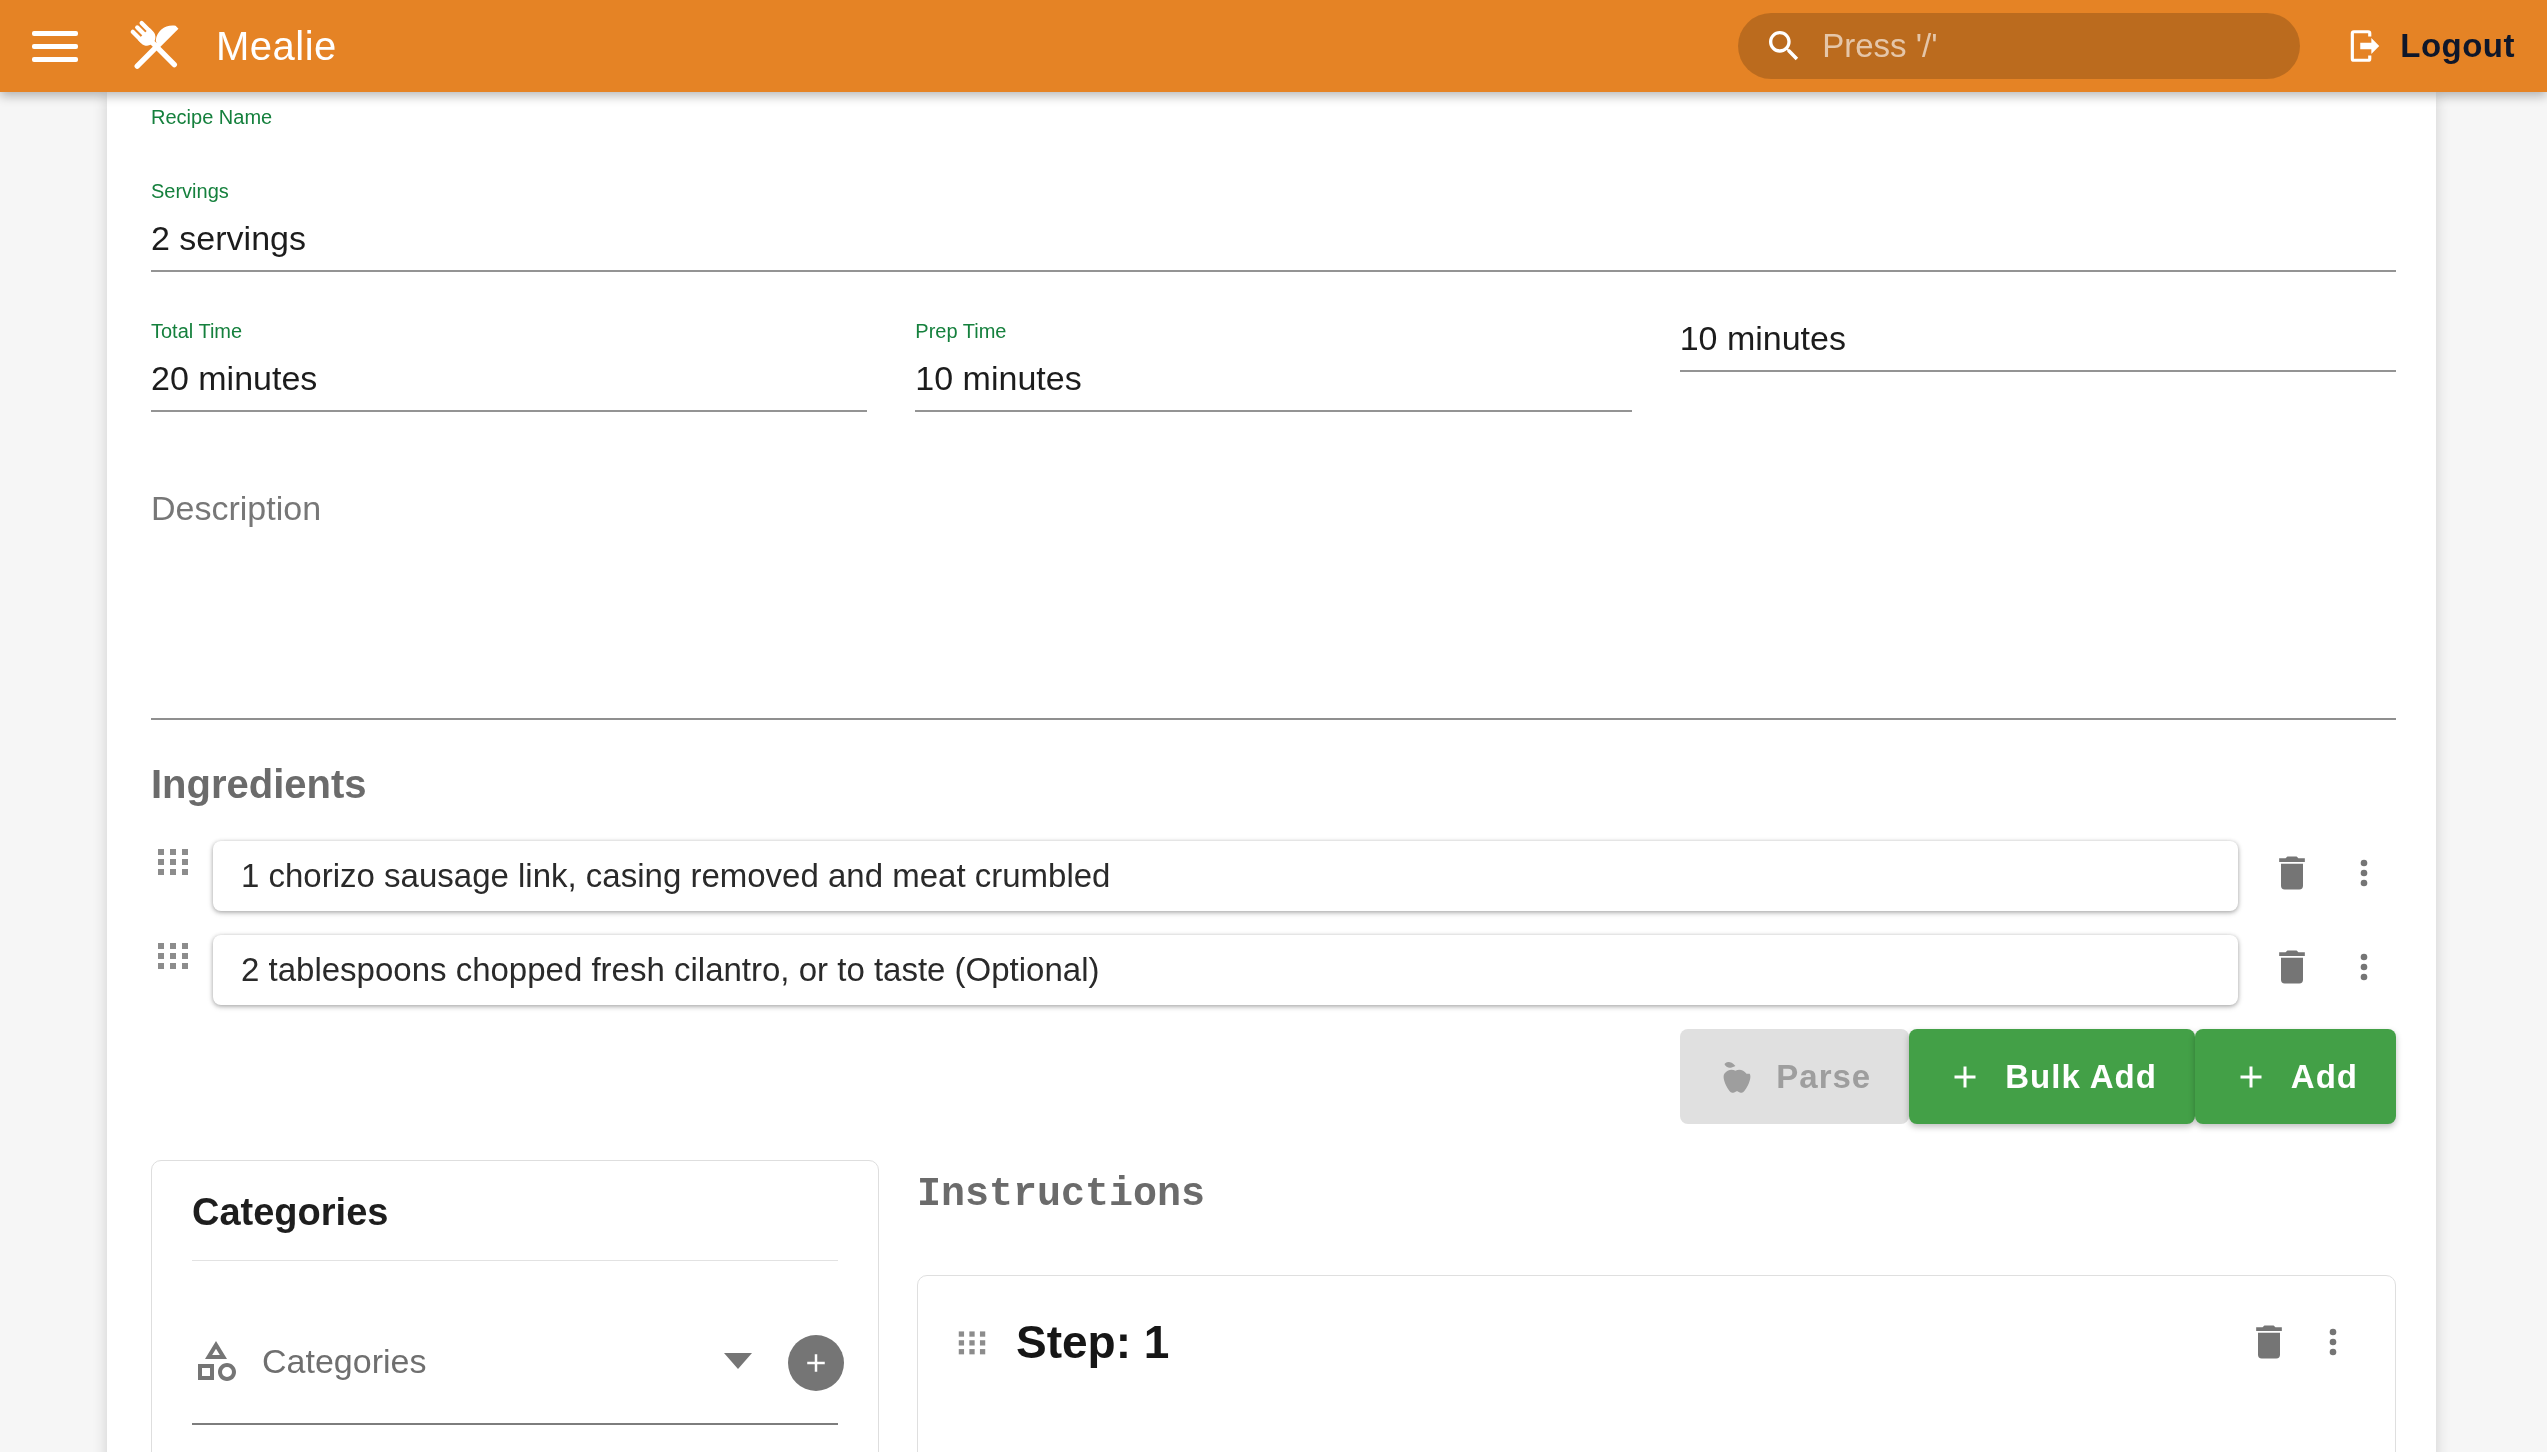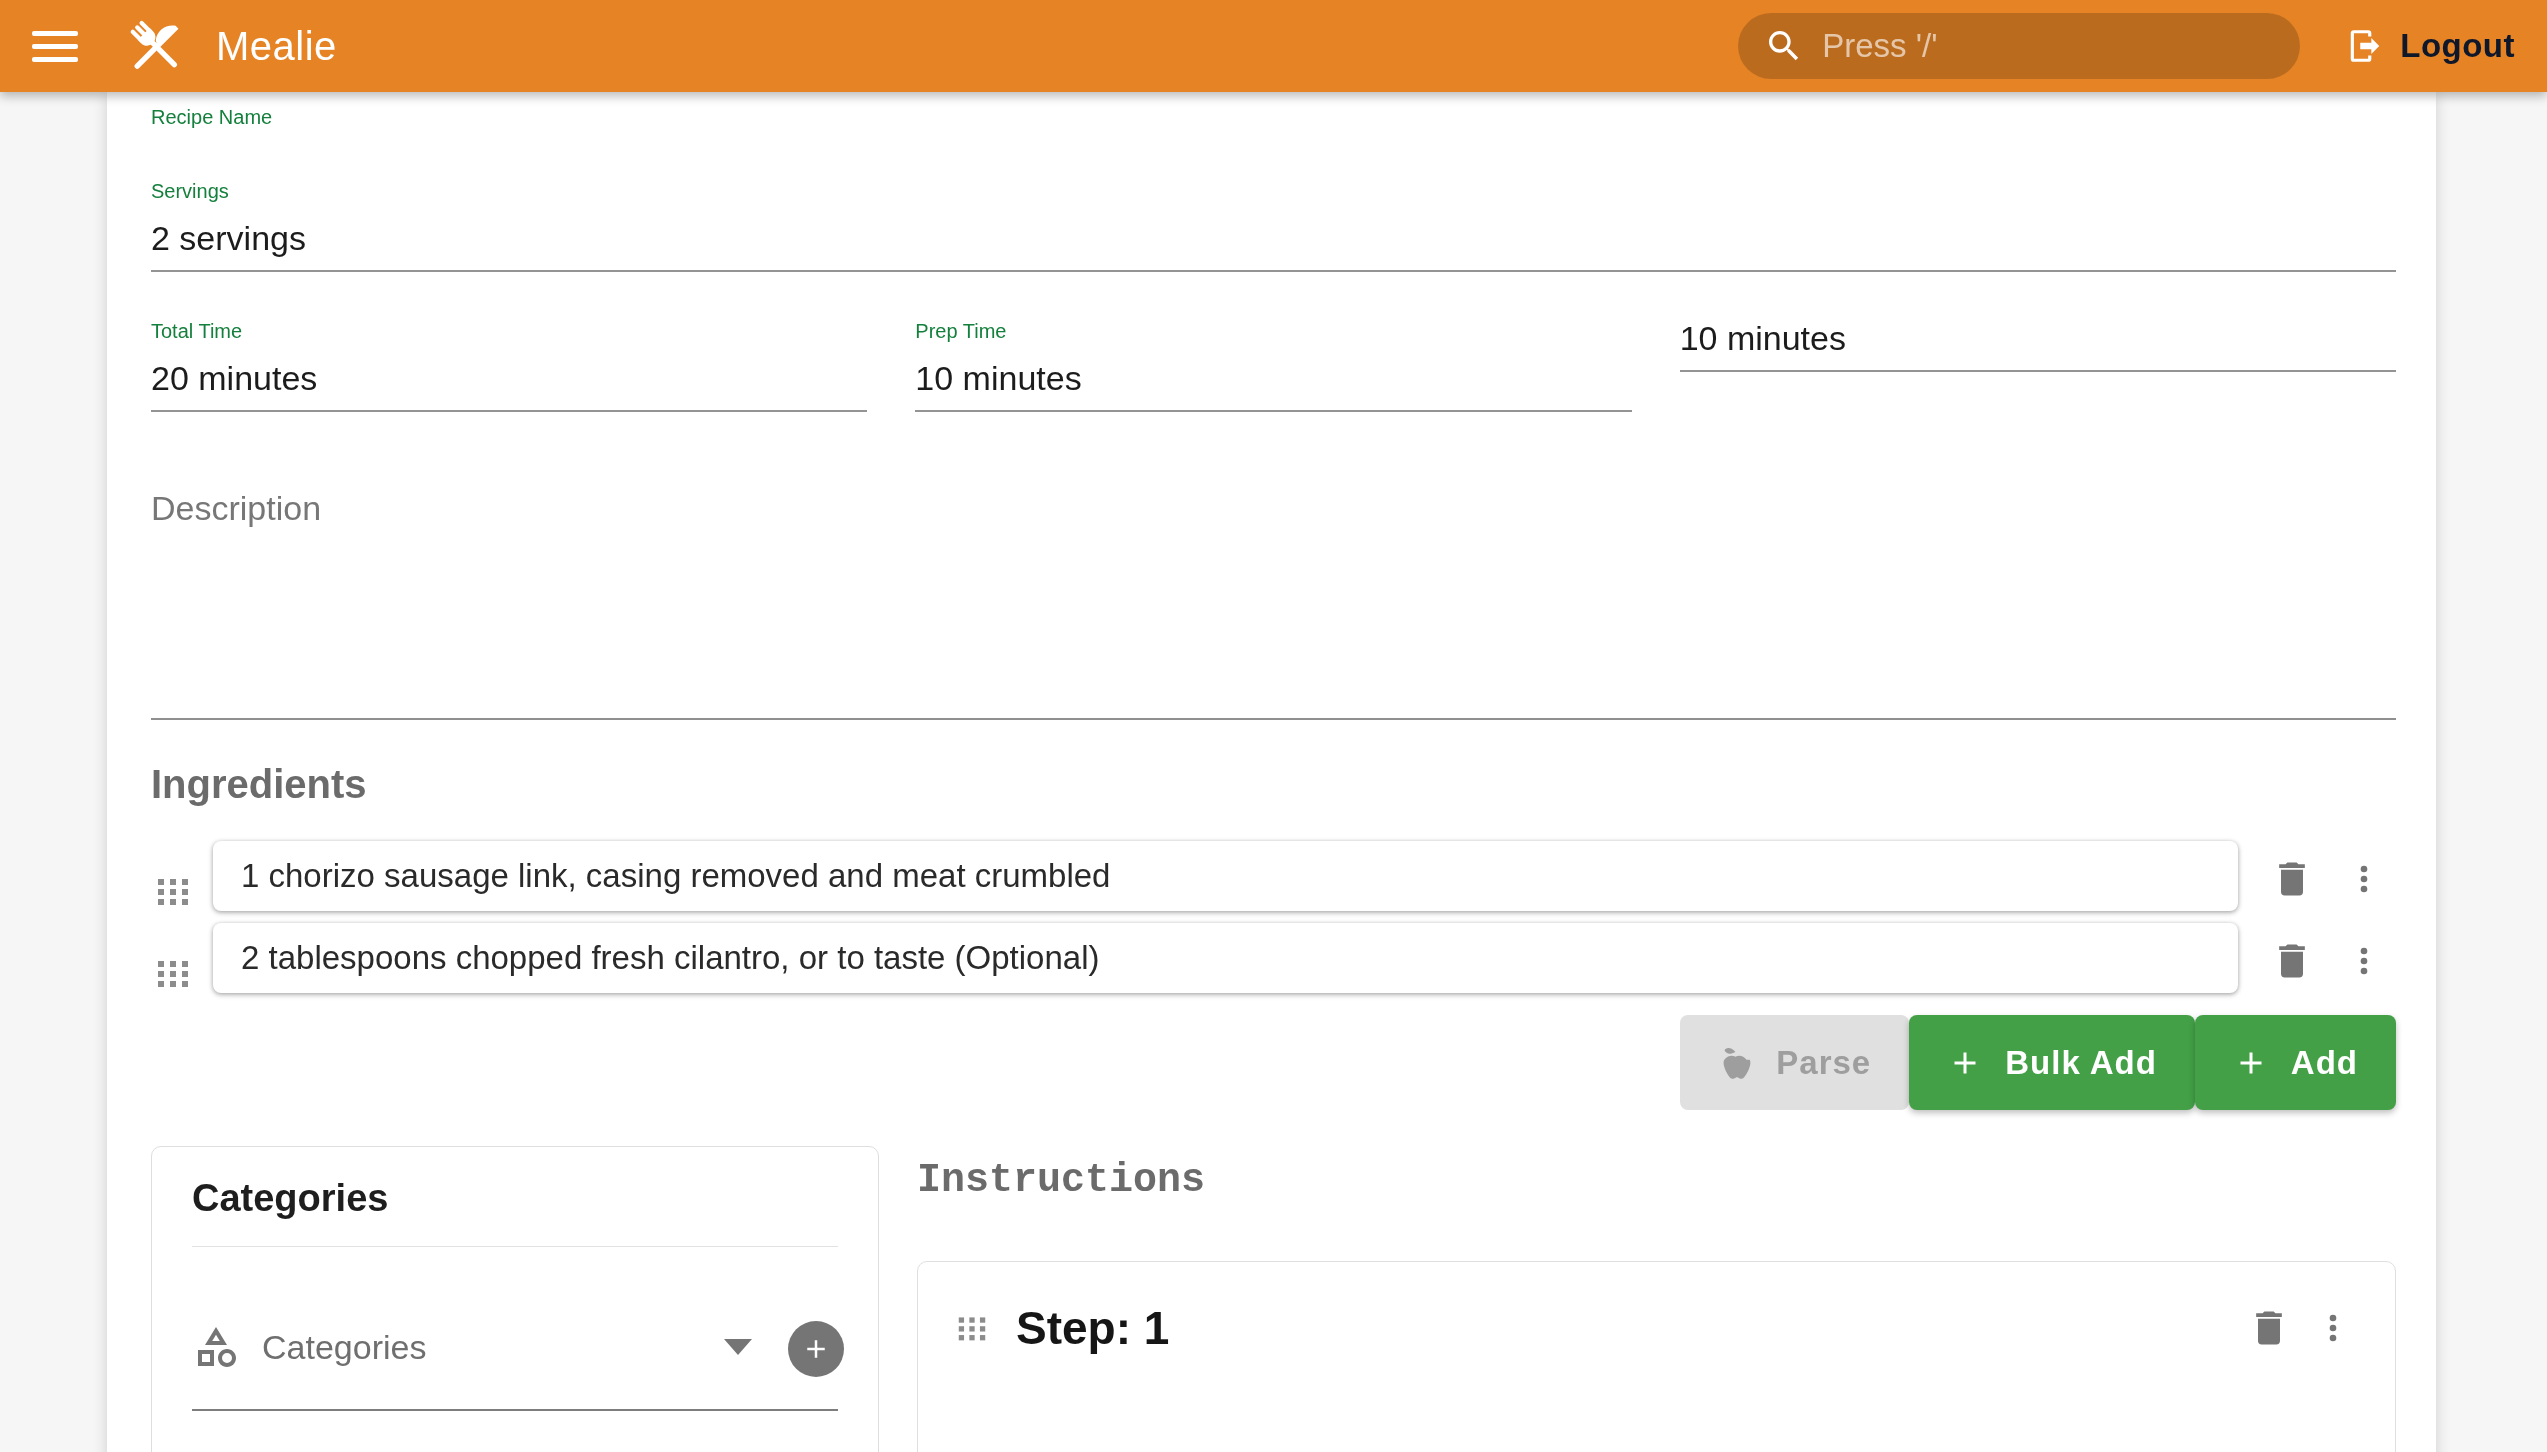--- a/index.html
+++ b/index.html
@@ -40,21 +40,21 @@
 
   .description-block { margin-top:76px; }
   .description-block .dlabel { font-size:34px; color:#777; line-height:40px; }
   .description-block .dspace { height:192px; border-bottom:2px solid #8f8f8f; }
 
   
   .section-heading { font-size:40px; font-weight:bold; color:#6b6b6b; margin-top:42px; }
 
   
   .ingredient-list { margin-top:34px; }
-  .ingredient-row { display:flex; align-items:flex-end; margin-bottom:12px; height:70px; }
+  .ingredient-row { display:flex; align-items:flex-start; margin-bottom:24px; height:70px; }
   .drag-handle { width:44px; display:flex; justify-content:center; cursor:grab; }
   .ingredient-card { flex:1; margin-left:18px; height:70px; background:#fff; border-radius:8px;
                      box-shadow:0 1px 4px rgba(0,0,0,0.28), 0 2px 6px rgba(0,0,0,0.14);
                      display:flex; align-items:center; padding:0 28px; font-size:33px; color:#2a2a2a; }
   .row-icon-btn { width:64px; height:64px; display:flex; align-items:center; justify-content:center;
                   cursor:pointer; border-radius:50%; }
   .trash-slot { margin-left:22px; }
   .dots-slot { margin-left:8px; }
 
   

